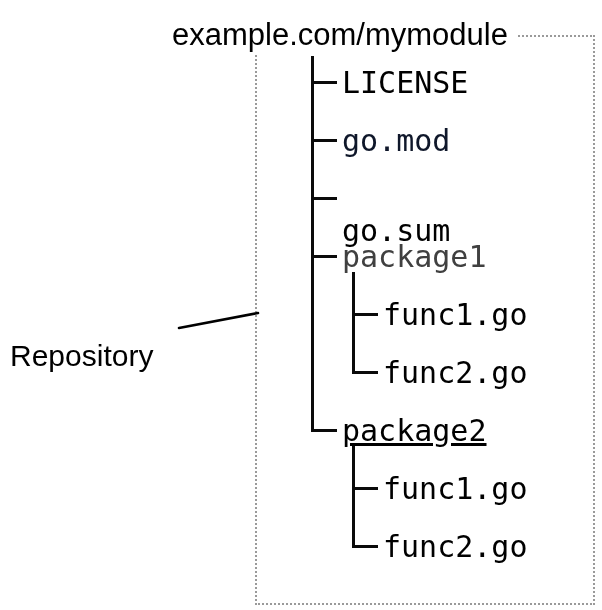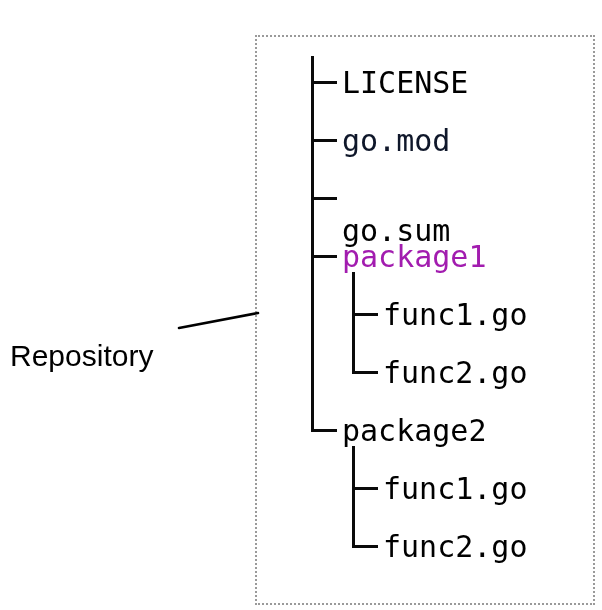--- a/index.html
+++ b/index.html
@@ -99,49 +99,50 @@
     overflow: visible;
   }
 </style>
 </head>
 <body>
 
 <div id="canvas">
 
   <div id="repo-box"></div>
 
+  <div id="module-title">example.com/mymodule</div>
 
   <div id="tree">
       <div class="tree-row" style="top: 0px;">
         <div class="conn-h" style="left: 1px; top: 19px; width: 25px; background: rgb(10, 10, 10);"></div>
         <span class="row-label" style="left: 31px; top: 6px; color: rgb(0, 0, 0);">LICENSE</span>
       </div>
       <div class="tree-row" style="top: 58px;">
         <div class="conn-h" style="left: 1px; top: 19px; width: 25px; background: rgb(10, 10, 10);"></div>
         <span class="row-label" style="left: 31px; top: 6px; color: #0f172a;">go.mod</span>
       </div>
       <div class="tree-row" style="top: 116px;">
         <div class="conn-h" style="left: 1px; top: 19px; width: 25px; background: rgb(10, 10, 10);"></div>
         <span class="row-label" style="left: 31px; top: 6px; color: rgb(0, 0, 0); margin-top: 32px;">go.sum</span>
       </div>
       <div class="tree-row" style="top: 174px;">
         <div class="conn-h" style="left: 1px; top: 19px; width: 25px; background: rgb(10, 10, 10);"></div>
-        <span class="row-label" style="left: 31px; top: 6px; color: #a21caf;">package1</span>
+        <span class="row-label" style="left: 31px; top: 6px; color: #404040;">package1</span>
       </div>
       <div class="tree-row" style="top: 232px;">
         <div class="conn-h" style="left: 42px; top: 19px; width: 25px; background: rgb(10, 10, 10);"></div>
         <span class="row-label" style="left: 72px; top: 6px; color: rgb(0, 0, 0);">func1.go</span>
       </div>
       <div class="tree-row" style="top: 290px;">
         <div class="conn-h" style="left: 42px; top: 19px; width: 25px; background: rgb(10, 10, 10);"></div>
         <span class="row-label" style="left: 72px; top: 6px; color: rgb(0, 0, 0);">func2.go</span>
       </div>
       <div class="tree-row" style="top: 348px;">
         <div class="conn-h" style="left: 1px; top: 19px; width: 25px; background: rgb(10, 10, 10);"></div>
-        <span class="row-label" style="left: 31px; top: 6px; color: rgb(0, 0, 0);">package2</span>
+        <span class="row-label" style="left: 31px; top: 6px; color: rgb(0, 0, 0); text-decoration: underline;">package2</span>
       </div>
       <div class="tree-row" style="top: 406px;">
         <div class="conn-h" style="left: 42px; top: 19px; width: 25px; background: rgb(10, 10, 10);"></div>
         <span class="row-label" style="left: 72px; top: 6px; color: rgb(0, 0, 0);">func1.go</span>
       </div>
       <div class="tree-row" style="top: 464px;">
         <div class="conn-h" style="left: 42px; top: 19px; width: 25px; background: rgb(10, 10, 10);"></div>
         <span class="row-label" style="left: 72px; top: 6px; color: rgb(0, 0, 0);">func2.go</span>
       </div>
       <div class="conn-v" style="left: 0px; top: -6px; height: 376px; background: rgb(10, 10, 10);"></div>

